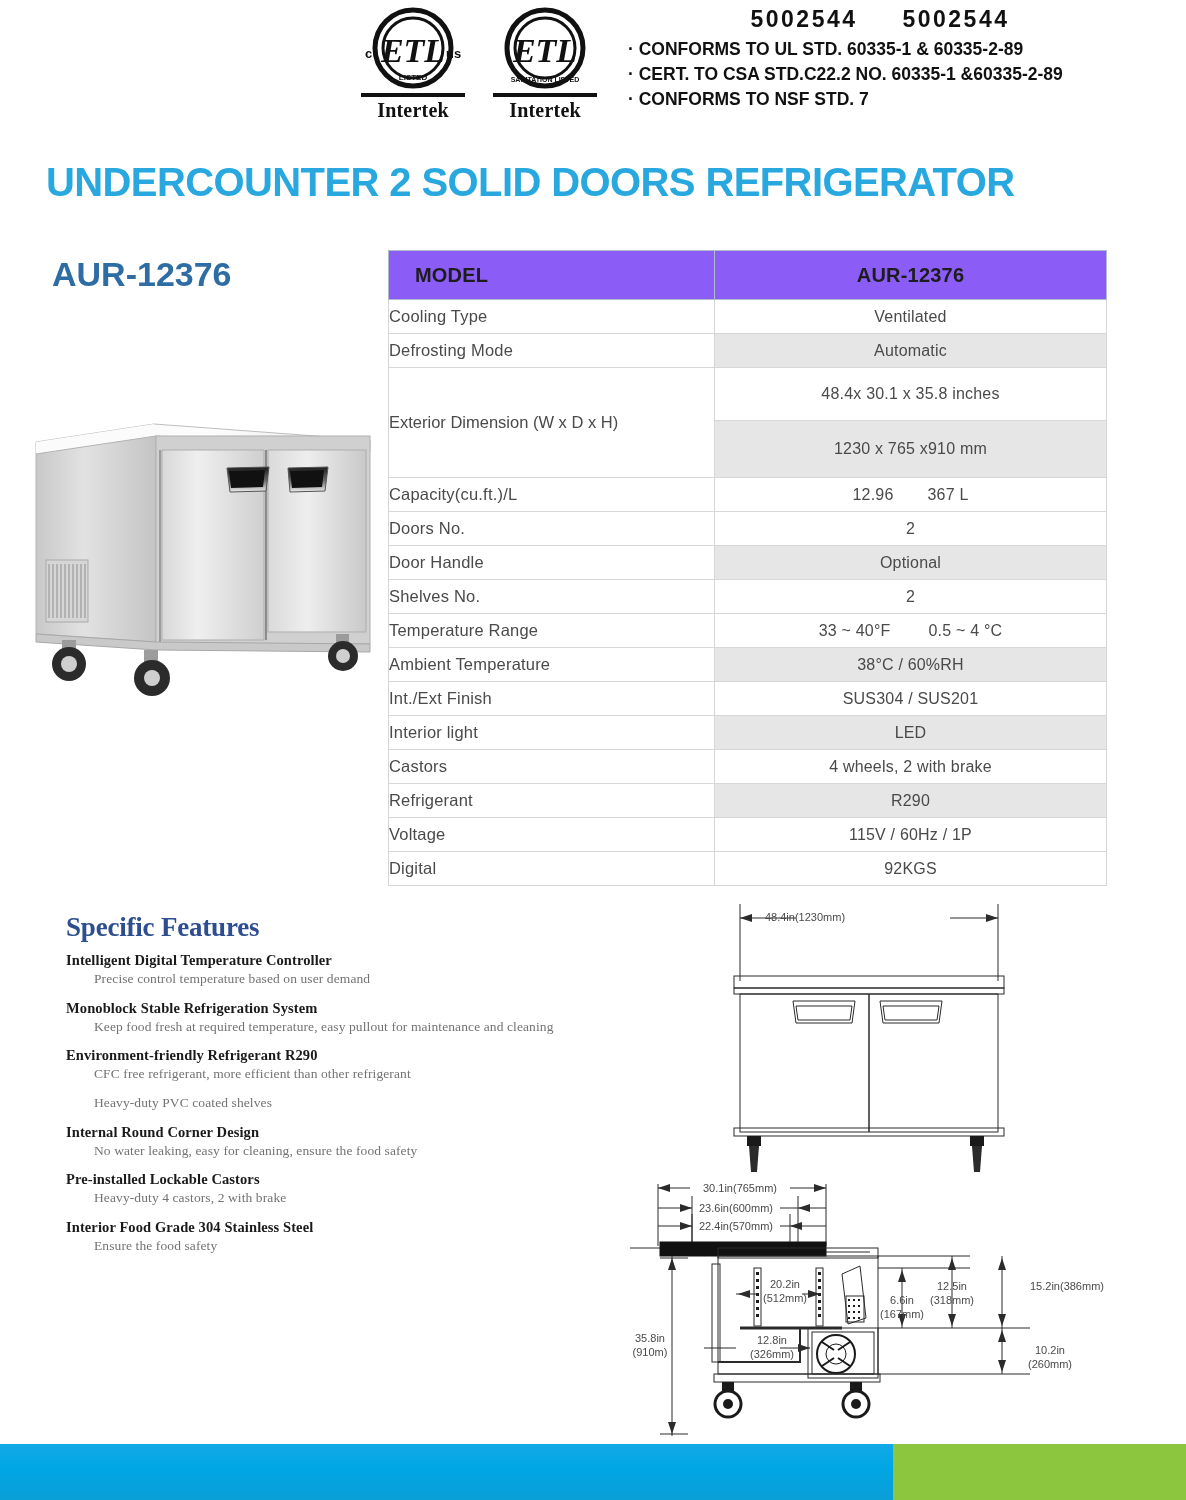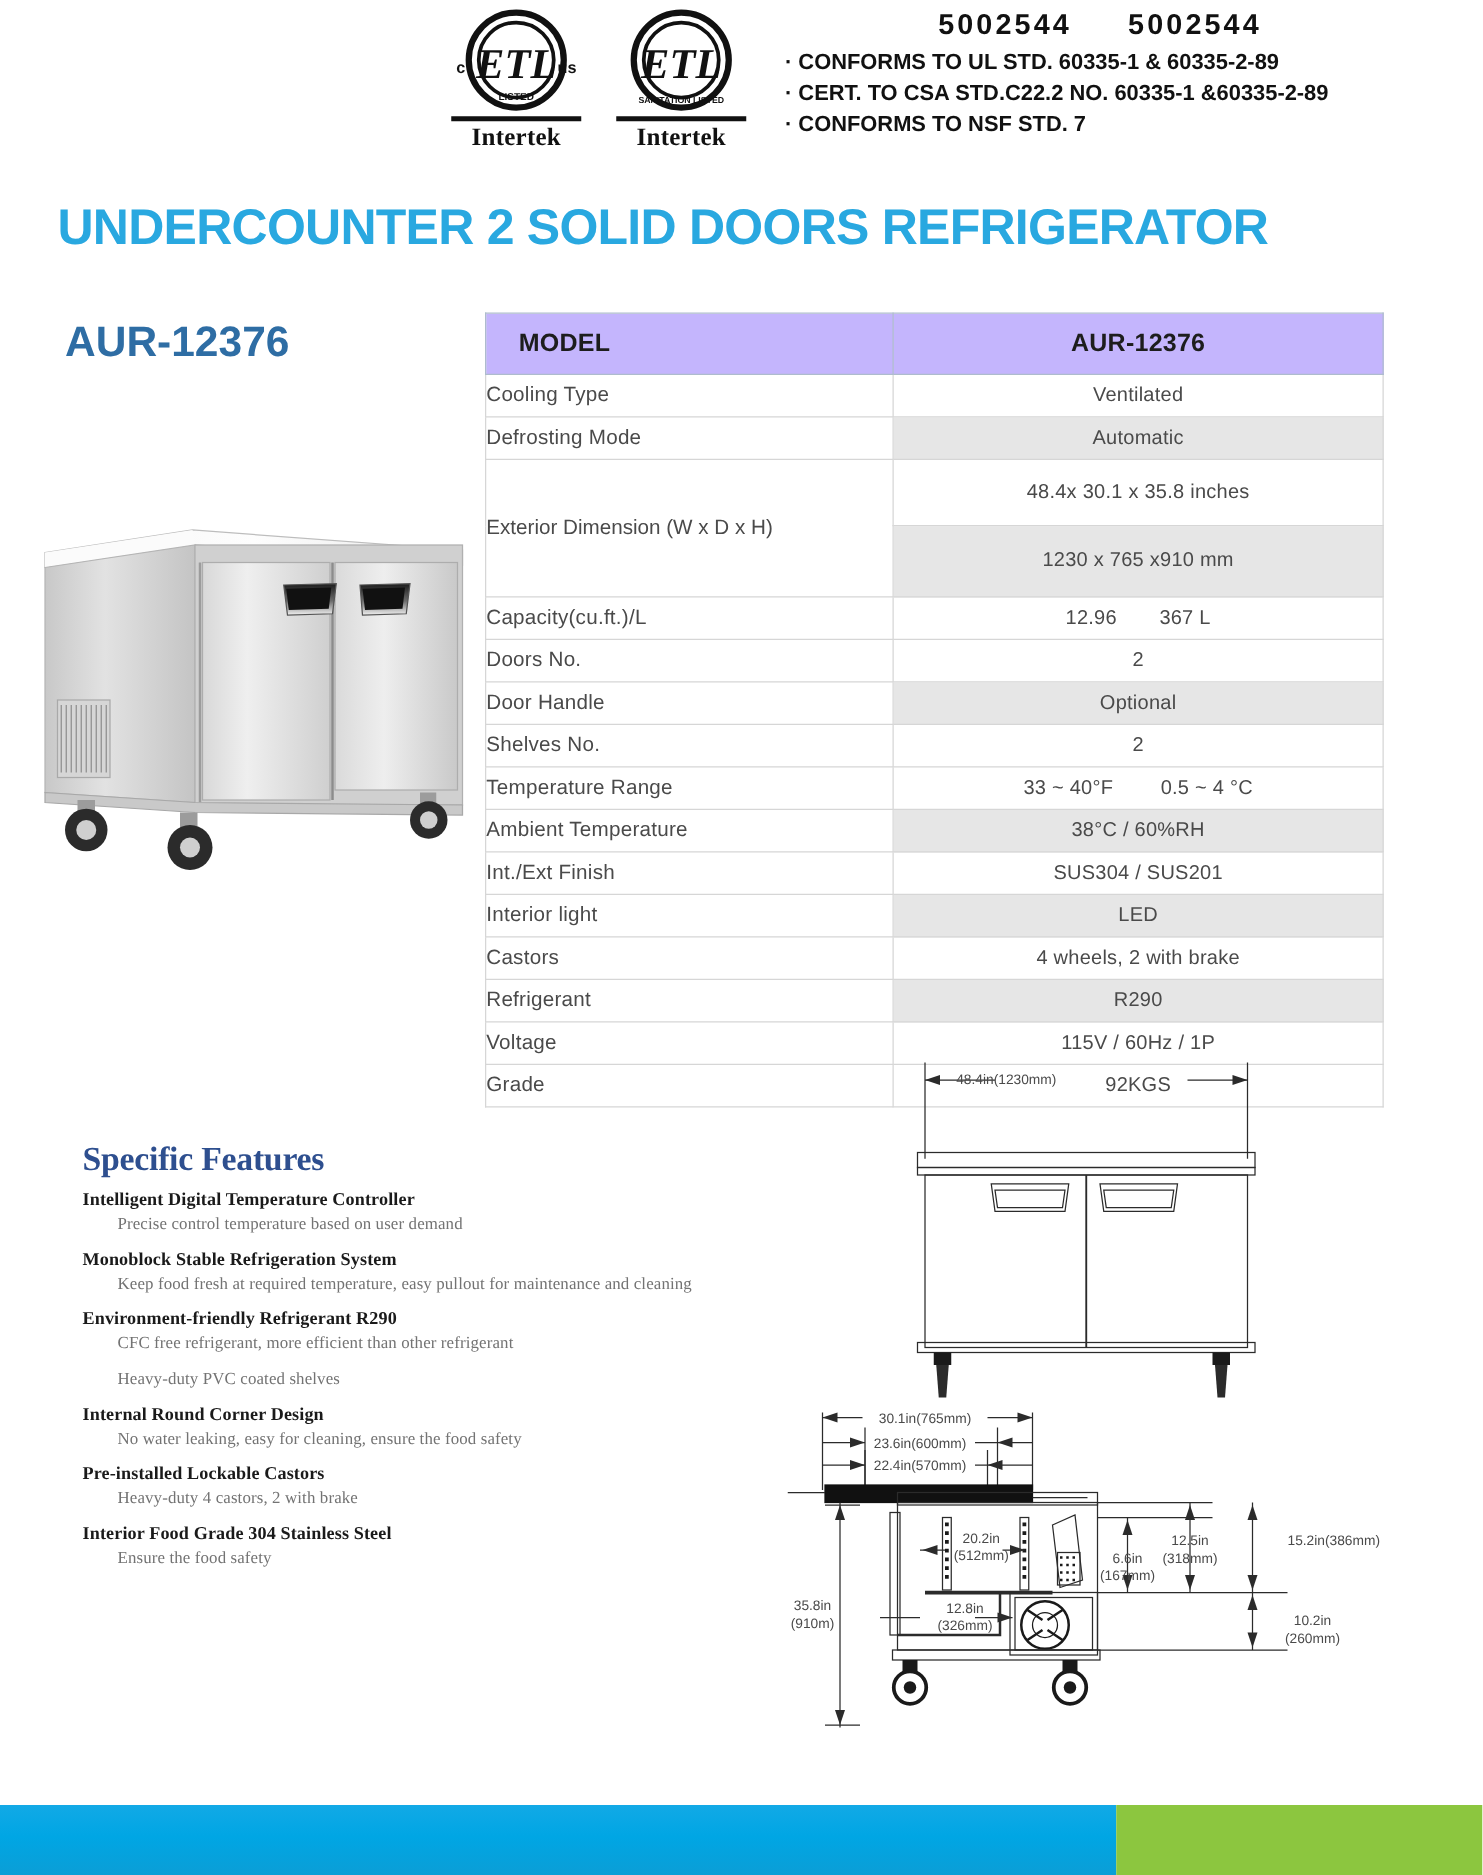--- a/index.html
+++ b/index.html
@@ -29,42 +29,42 @@
 
   
   .photo{position:absolute;left:22px;top:412px;width:358px;height:288px;}
 
   
   .spec-table{position:absolute;left:388px;top:250px;width:718px;
               border-collapse:collapse;table-layout:fixed;}
   .spec-table col.c1{width:326px;}
   .spec-table col.c2{width:392px;}
   .spec-table td{border:1px solid #d6d6d6;padding:0;vertical-align:middle;}
-  .spec-table tr.hdr td{background:#c4b5fd;border:1px solid #aebccd;height:48px;}
+  .spec-table tr.hdr td{background:#8b5cf6;border:1px solid #aebccd;height:48px;}
   .hdr .k{font-size:20px;font-weight:bold;color:#1d1d1d;padding-left:26px;}
   .hdr .v{font-size:20px;font-weight:bold;color:#1d1d1d;text-align:center;}
   .k{font-size:16.5px;color:#4a4a4a;padding-left:26px;letter-spacing:.2px;}
   .v{font-size:16px;color:#4a4a4a;text-align:center;letter-spacing:.2px;}
   tr.r td{height:33px;}
   tr.shade td.v{background:#e6e6e6;}
   td.shade-cell{background:#e6e6e6;}
   .dim-k{padding-left:26px;font-size:16.5px;color:#4a4a4a;}
   .cap-num{display:inline-block;}
   .cap-num .a{margin-right:34px;}
   .temp .a{margin-right:38px;}
 
   
   .feat-wrap{position:absolute;left:66px;top:912px;width:600px;font-family:Liberation Serif, serif;}
   .feat-title{font-size:27px;font-weight:bold;color:#2e4f8f;margin:0 0 8px 0;letter-spacing:-.2px;}
   .feat-item{margin-bottom:11px;}
   .feat-h{font-size:14.5px;font-weight:bold;color:#1a1a1a;letter-spacing:.1px;line-height:1.25;}
   .feat-d{font-size:13.5px;color:#737373;letter-spacing:.1px;line-height:1.3;margin-top:1px;margin-left:28px;}
 
   
-  .drawings{position:absolute;left:630px;top:842px;width:556px;height:570px;}
+  .drawings{position:absolute;left:630px;top:896px;width:556px;height:570px;}
   .drawings svg{display:block;}
 
   
   .footer-bar{position:absolute;left:0;bottom:0;width:1186px;height:56px;display:flex;}
   .fb-blue{height:100%;background:linear-gradient(180deg,#12a9e6 0%,#00a6e4 45%,#0b9ed6 100%);}
   .fb-green{height:100%;flex:1;background:#8cc63f;}
 </style>
 </head>
 <body>
 
@@ -263,21 +263,21 @@
       <td class="k">Refrigerant</td>
       <td class="v">R290</td>
     </tr>
 
     <tr class="r">
       <td class="k">Voltage</td>
       <td class="v">115V / 60Hz / 1P</td>
     </tr>
 
     <tr class="r">
-      <td class="k">Grade</td>
+      <td class="k">Digital</td>
       <td class="v">92KGS</td>
     </tr>
   </tbody>
 </table>
 
 <div class="feat-wrap">
   <div class="feat-title">Specific Features</div>
 
   <div class="feat-item">
     <div class="feat-h">Intelligent Digital Temperature Controller</div>

